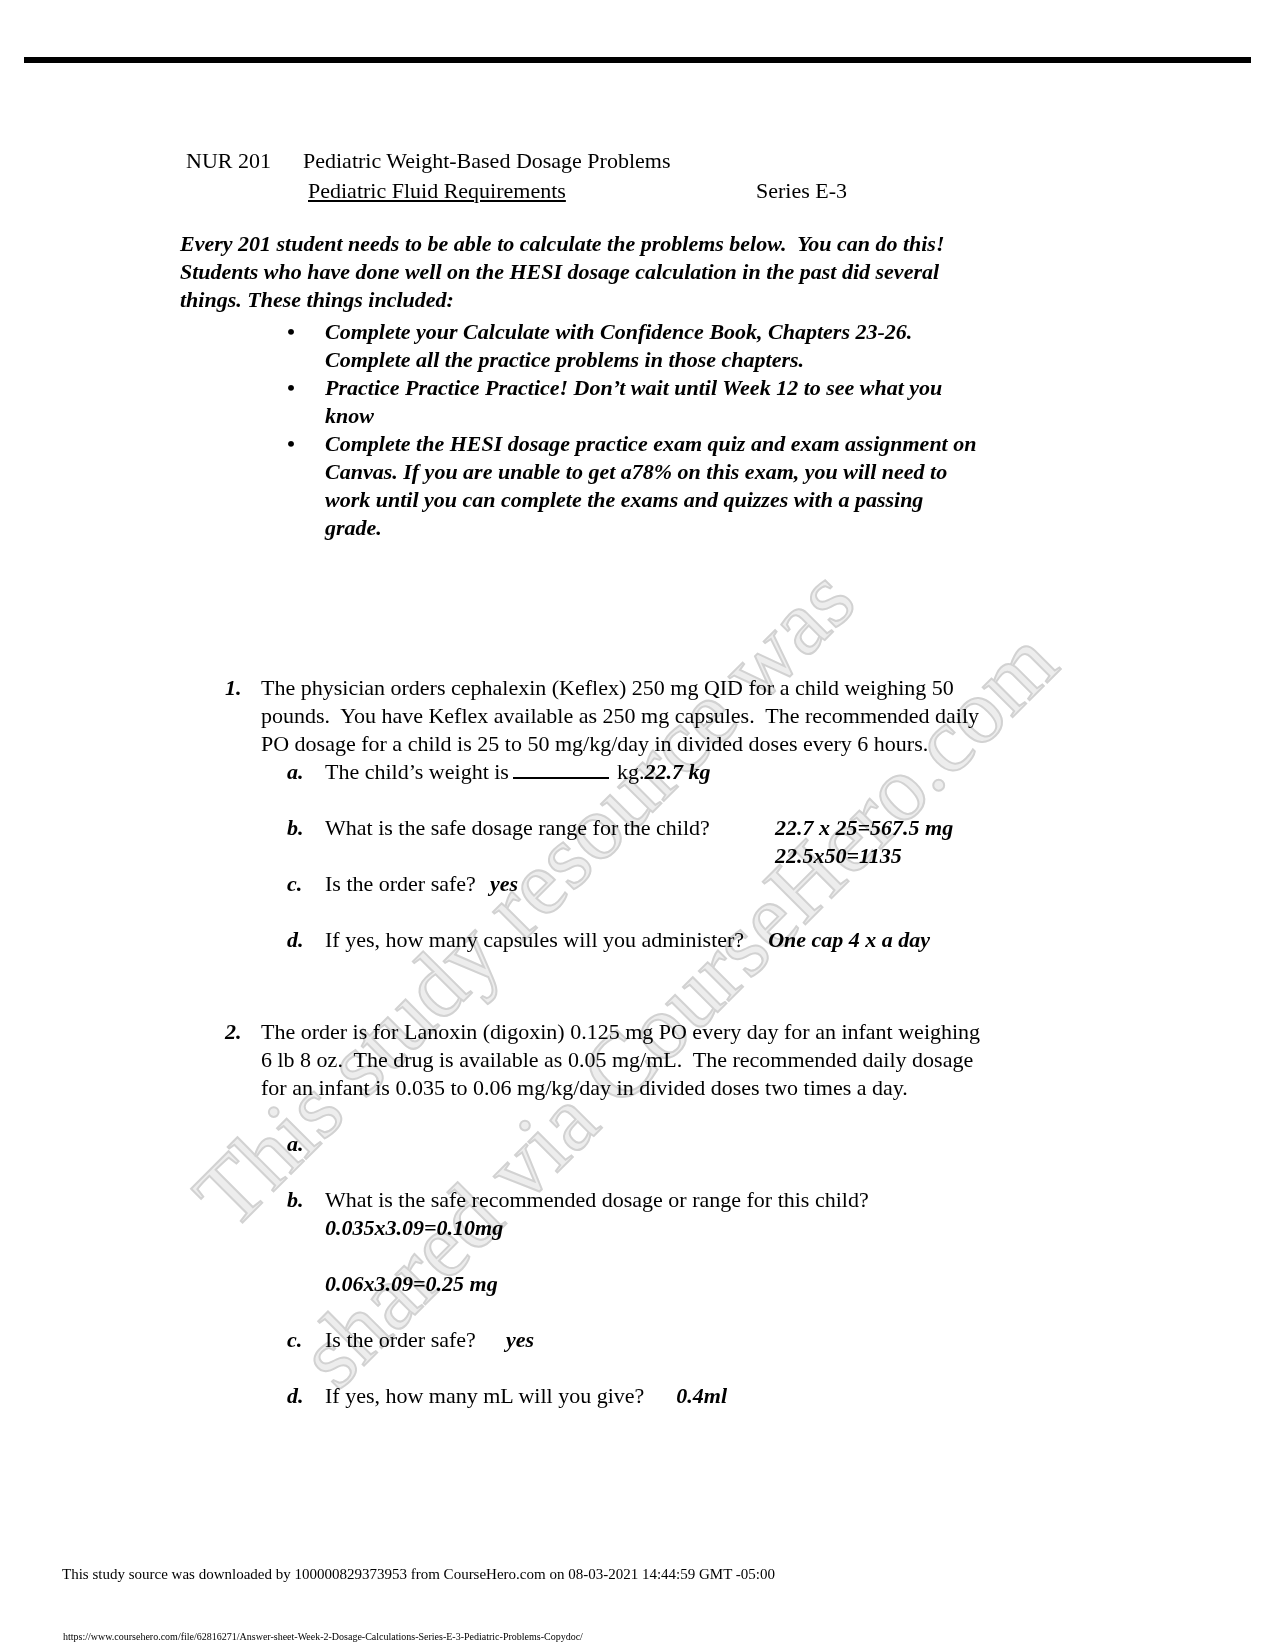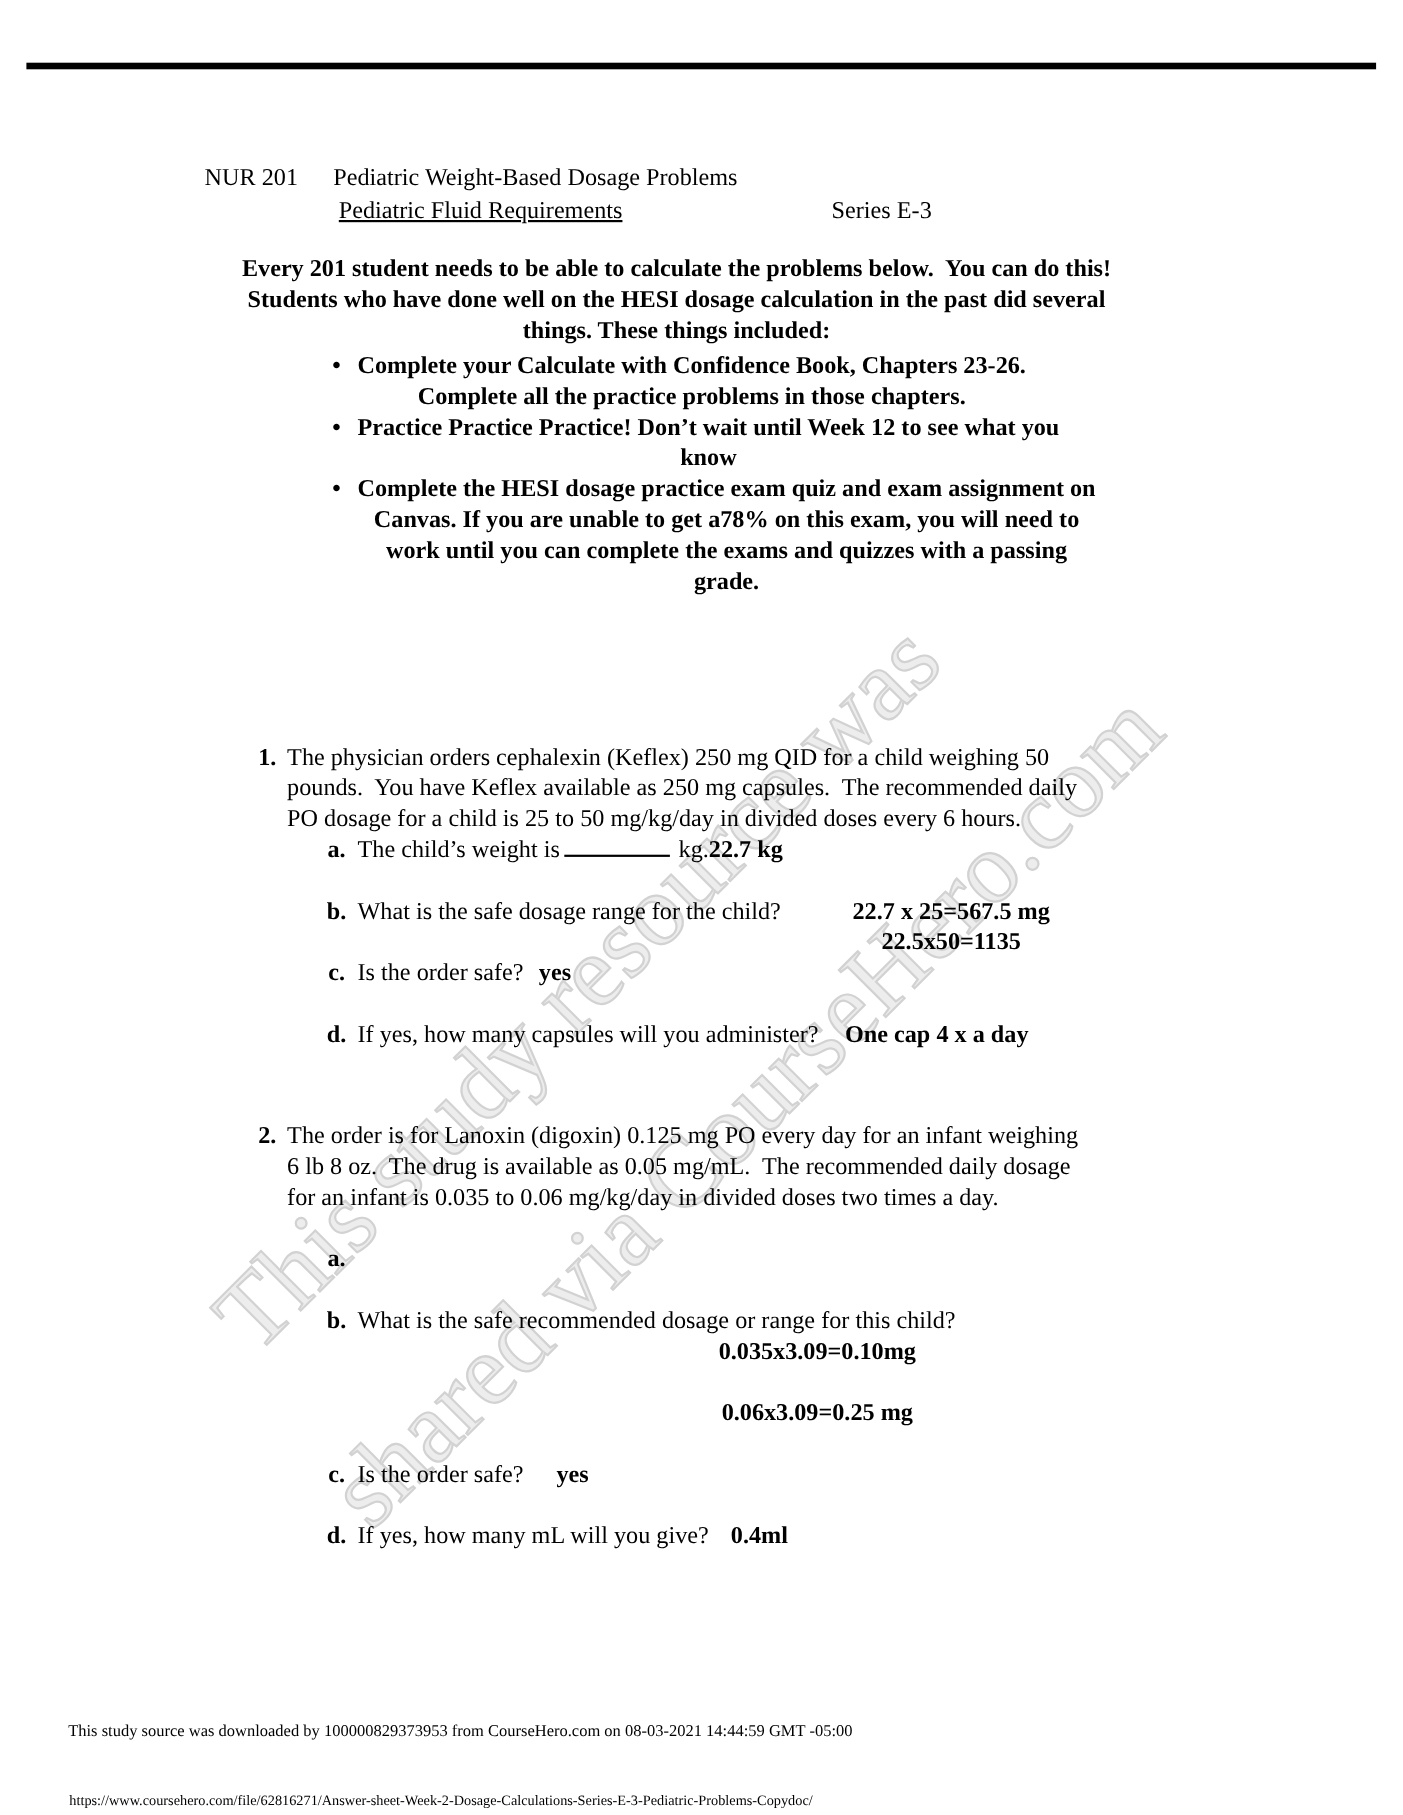--- a/index.html
+++ b/index.html
@@ -5,21 +5,21 @@
   html,body{margin:0;padding:0;background:#ffffff;}
   .page{
     position:relative;
     width:1275px;height:1650px;
     background:#ffffff;
     overflow:hidden;
     font-family:"Liberation Serif","DejaVu Serif",serif;
     font-size:22px;line-height:28px;color:#000;
   }
   .prewrap{white-space:pre-wrap;}
-  .bi{font-weight:bold;text-align:center;}
+  .bi{font-weight:bold;font-style:italic;}
 
   
   .wm-line{
     position:absolute;
     font-size:92px;line-height:106px;
     white-space:nowrap;
     transform-origin:0 0;
     transform:rotate(-45deg);
     color:#ededed;
     -webkit-text-stroke:2px #d2d2d2;
@@ -50,29 +50,29 @@
   .pcontent{width:900px;}
   .sub{display:flex;margin-left:26px;}
   .sub.col{flex-direction:column;}
   .sub .row{display:flex;}
   .slet{flex:none;width:38px;}
   .mt28{margin-top:28px;}
   .qb1{flex:none;width:450px;}
   .ansb2{margin-left:38px;}
   .ml8{margin-left:24px;}
   .ml14{margin-left:14px;}
-  .ml20{margin-left:20px;}
+  .ml20{margin-left:32px;}
   .ml28{}
   .ml30{margin-left:30px;}
   .ml34{margin-left:34px;}
   .blank{display:inline-block;width:96px;height:15px;border-bottom:2px solid #000;margin:0 8px 0 4px;}
   .blank-p2{width:68px;}
 
   .f-downloaded{position:absolute;left:62px;top:1564px;font-size:15px;line-height:20px;}
-  .f-url{position:absolute;left:63px;top:1627px;font-size:13px;line-height:20px;}
+  .f-url{position:absolute;left:63px;top:1627px;font-size:10px;line-height:20px;}
 </style>
 </head>
 <body>
 
 <div class="page">
 
   <span class="wm-line wm1">This study resource was</span>
   <span class="wm-line wm2">shared via CourseHero.com</span>
 
   <div class="content">

